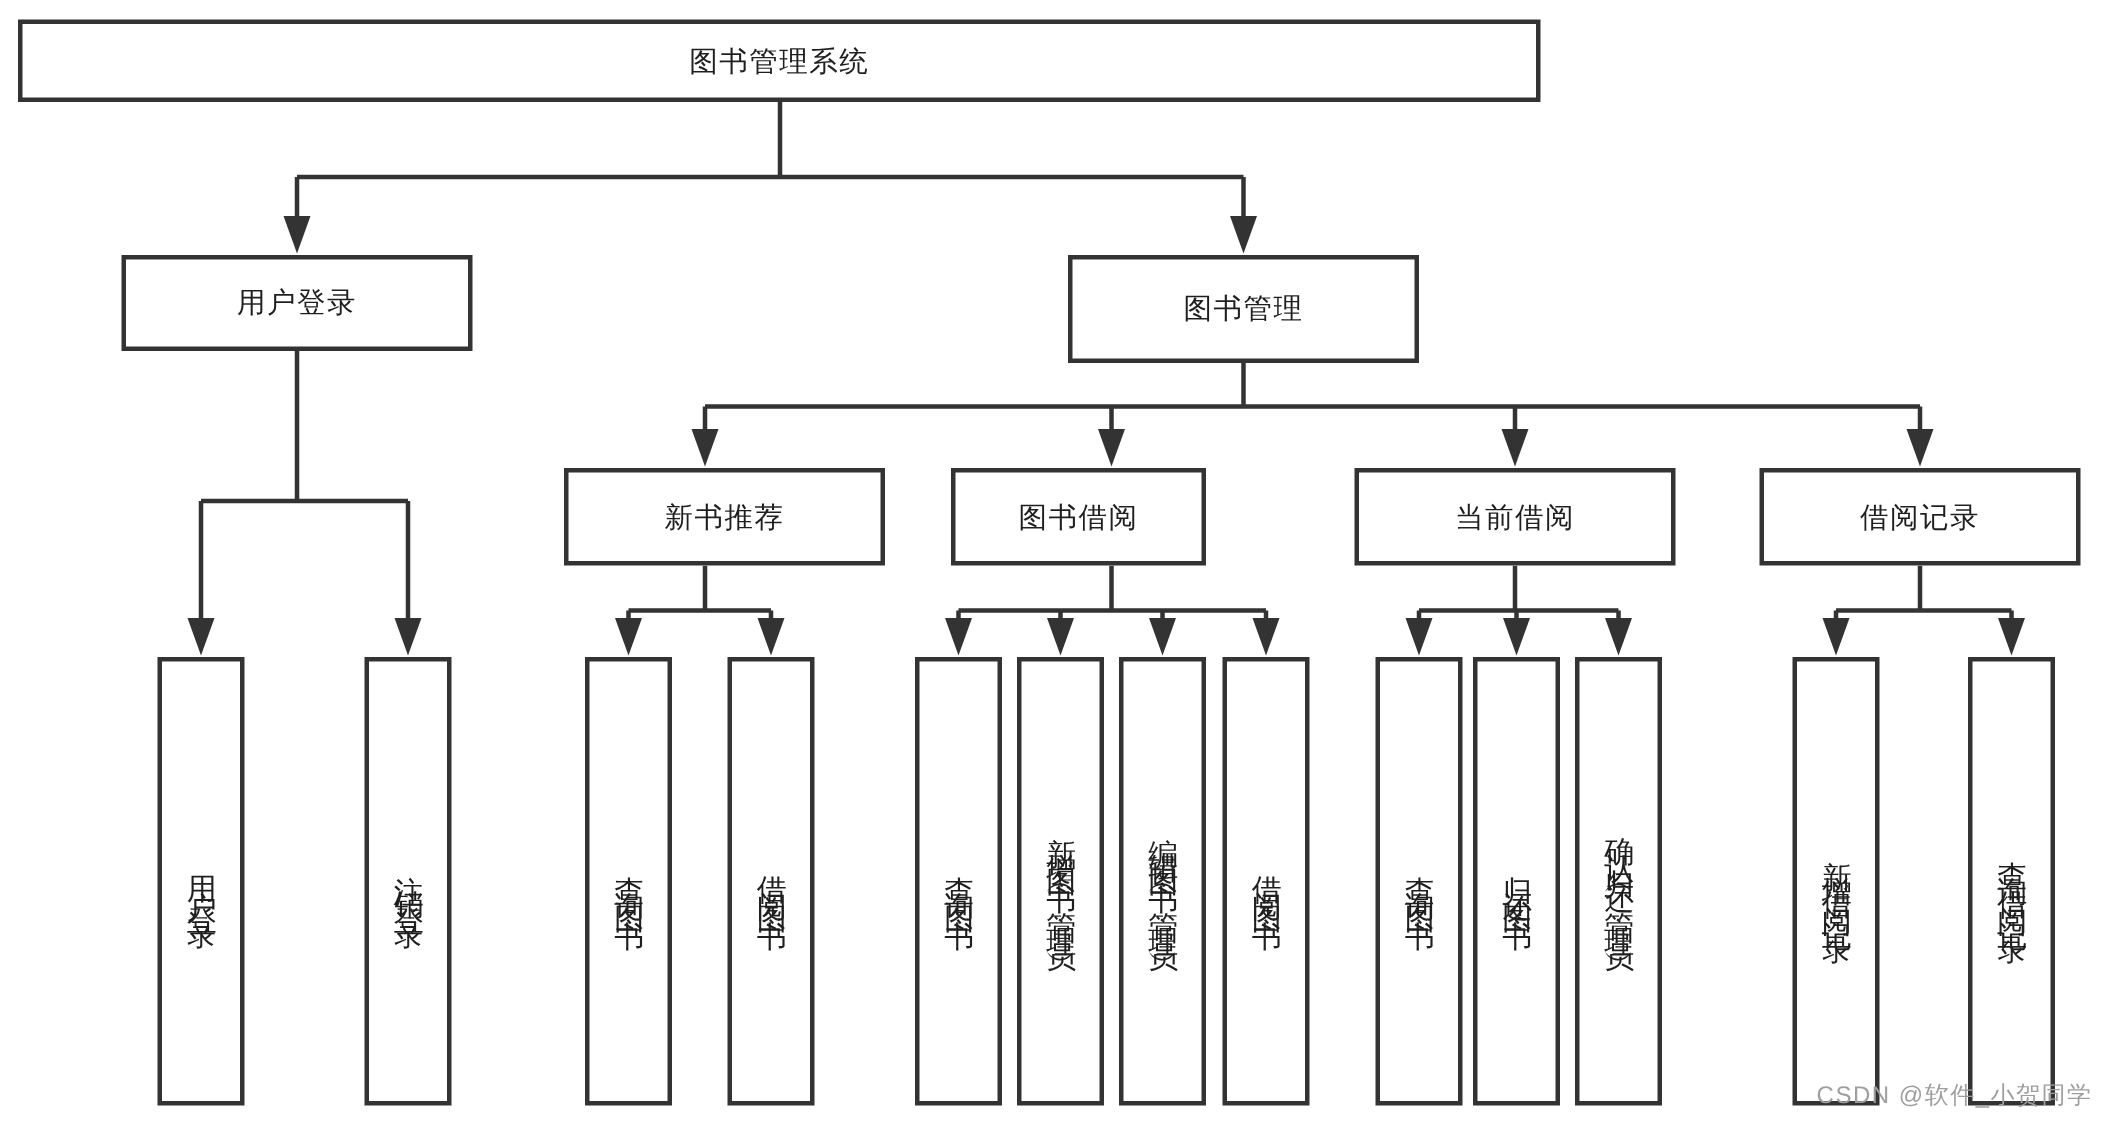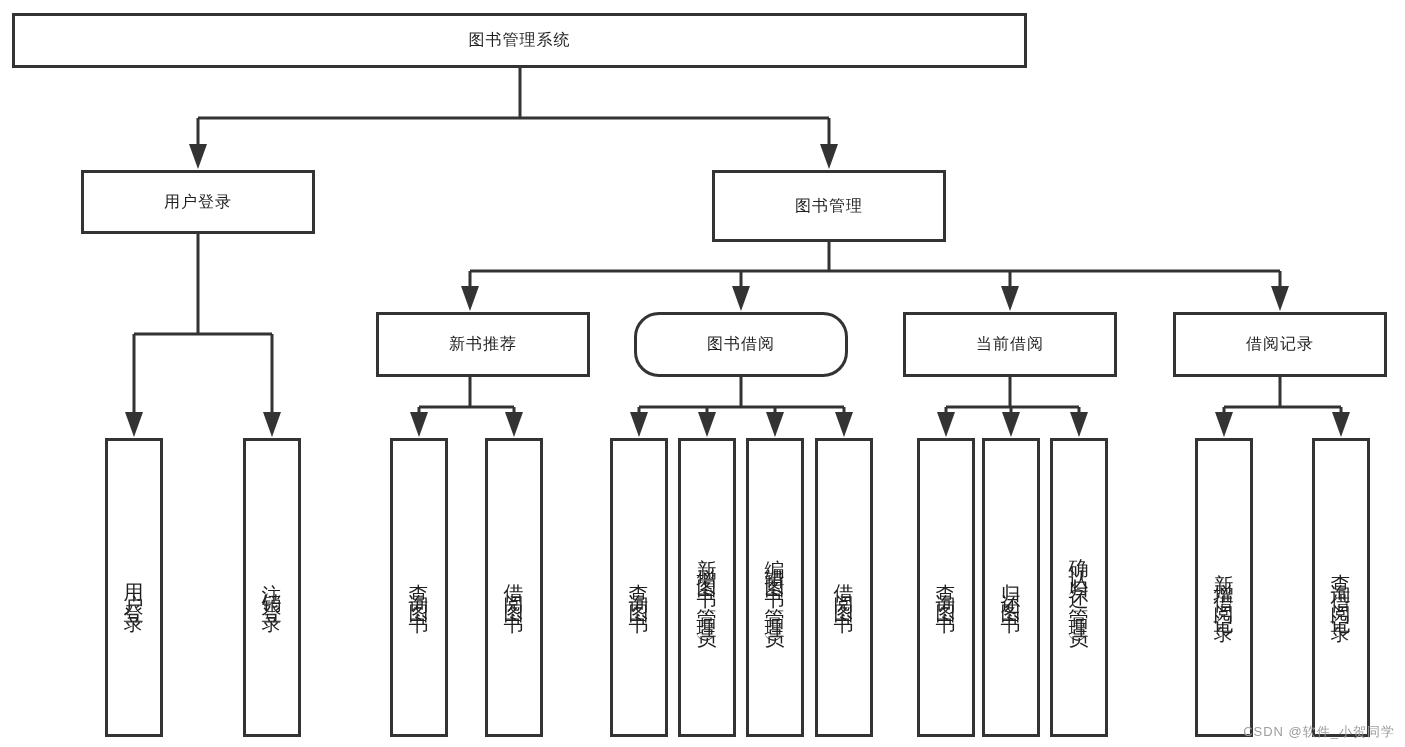--- a/index.html
+++ b/index.html
@@ -21,21 +21,21 @@
   }
 
   .node {
     position: absolute;
     border: 3px solid #333333;
     background: #ffffff;
     display: flex;
     align-items: center;
     justify-content: center;
     color: #1f1f1f;
-    font-size: 16px;
+    font-size: 19px;
     letter-spacing: 1px;
   }
 
   .leaf {
     position: absolute;
     border: 3px solid #333333;
     background: #ffffff;
     display: flex;
     align-items: center;
     justify-content: center;
@@ -49,21 +49,21 @@
     letter-spacing: 10px;
     line-height: 1.0;
     color: #1f1f1f;
     white-space: nowrap;
   }
 
   .watermark {
     position: absolute;
     right: 10px;
     bottom: 6px;
-    font-size: 13px;
+    font-size: 16px;
     color: #9e9e9e;
     letter-spacing: 1px;
     background: transparent;
   }
 </style>
 </head>
 <body>
 
 <div class="canvas">
 
@@ -114,21 +114,21 @@
   <div class="node" style="left:81px; top:170px; width:234px; height:64px;">
     <span>用户登录</span>
   </div>
   <div class="node" style="left:712px; top:170px; width:234px; height:72px;">
     <span>图书管理</span>
   </div>
 
   <div class="node" style="left:376px; top:312px; width:214px; height:65px;">
     <span>新书推荐</span>
   </div>
-  <div class="node" style="left:634px; top:312px; width:214px; height:65px;border-radius:25px;">
+  <div class="node" style="left:634px; top:312px; width:170px; height:65px;">
     <span>图书借阅</span>
   </div>
   <div class="node" style="left:1173px; top:312px; width:214px; height:65px;">
     <span>借阅记录</span>
   </div>
   <div class="node" style="left:903px; top:312px; width:214px; height:65px;">
     <span>当前借阅</span>
   </div>
 
   <div class="leaf" style="left:105px; top:438px; width:58px; height:299px;">

